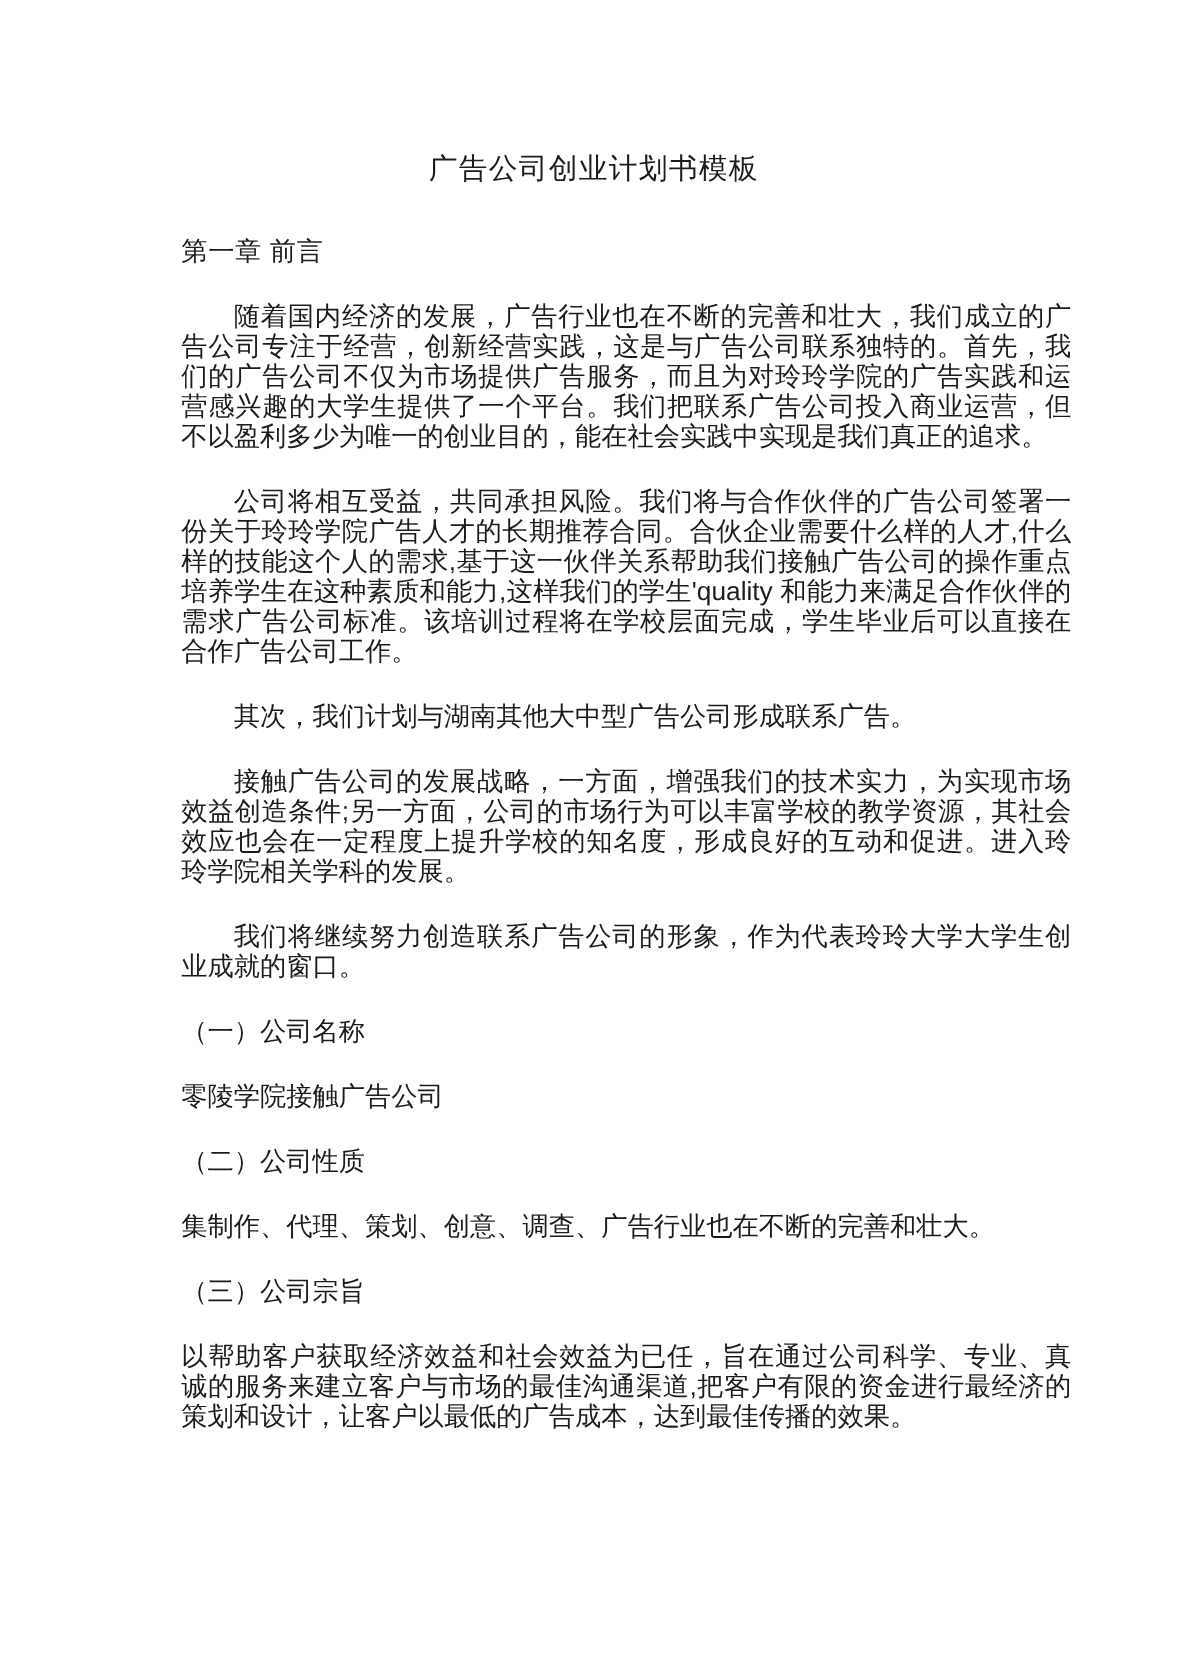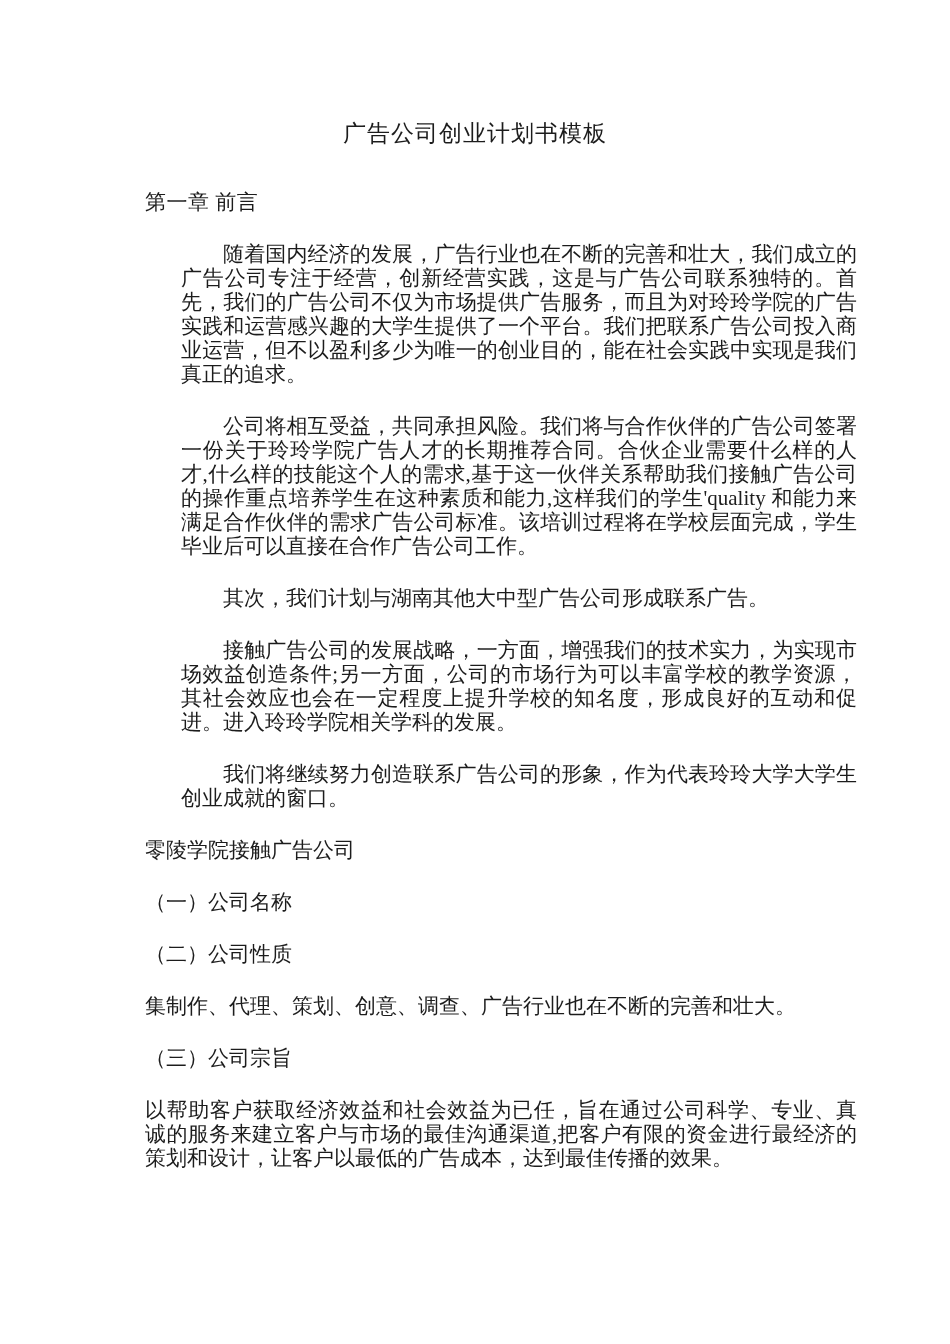--- a/index.html
+++ b/index.html
@@ -7,21 +7,21 @@
     padding: 0;
     background: #ffffff;
   }
   .page {
     position: relative;
     width: 950px;
     height: 1344px;
     box-sizing: border-box;
     background: #ffffff;
     color: #1c1c1c;
-    font-family: Liberation Serif, serif;
+    font-family: Liberation Sans, sans-serif;
     padding: 120px 93px 16px 145px;
     overflow: hidden;
   }
   .doc-title {
     font-size: 23px;
     line-height: 28px;
     text-align: center;
     margin: 0 0 42px -52px; 
     letter-spacing: 1px;
     white-space: nowrap;
@@ -31,21 +31,20 @@
     line-height: 24px;
     margin: 0 0 28px 0;
     text-align: justify;
     letter-spacing: 0px;
   }
   .heading {
     letter-spacing: 0.5px;
   }
   .indent {
     text-indent: 42px;
-    margin-left: 36px;
   }
 </style>
 </head>
 <body>
 
 <div class="page">
 
   <div class="doc-title">广告公司创业计划书模板</div>
 
   <div class="heading">第一章 前言</div>
@@ -54,23 +53,23 @@
 
   <div class="para indent">公司将相互受益，共同承担风险。我们将与合作伙伴的广告公司签署一份关于玲玲学院广告人才的长期推荐合同。合伙企业需要什么样的人才,什么样的技能这个人的需求,基于这一伙伴关系帮助我们接触广告公司的操作重点培养学生在这种素质和能力,这样我们的学生'quality 和能力来满足合作伙伴的需求广告公司标准。该培训过程将在学校层面完成，学生毕业后可以直接在合作广告公司工作。</div>
 
   <div class="para indent">其次，我们计划与湖南其他大中型广告公司形成联系广告。</div>
 
   <div class="para indent">接触广告公司的发展战略，一方面，增强我们的技术实力，为实现市场效益创造条件;另一方面，公司的市场行为可以丰富学校的教学资源，其社会效应也会在一定程度上提升学校的知名度，形成良好的互动和促进。进入玲玲学院相关学科的发展。</div>
 
   <div class="para indent">我们将继续努力创造联系广告公司的形象，作为代表玲玲大学大学生创业成就的窗口。</div>
 
 
+  <div class="line-item">（一）公司名称</div>
+
   <div class="line-item">零陵学院接触广告公司</div>
-
-  <div class="line-item">（一）公司名称</div>
 
   <div class="line-item">（二）公司性质</div>
 
   <div class="line-item">集制作、代理、策划、创意、调查、广告行业也在不断的完善和壮大。</div>
 
   <div class="line-item">（三）公司宗旨</div>
 
   <div class="para">以帮助客户获取经济效益和社会效益为已任，旨在通过公司科学、专业、真诚的服务来建立客户与市场的最佳沟通渠道,把客户有限的资金进行最经济的策划和设计，让客户以最低的广告成本，达到最佳传播的效果。</div>
 
 </div>

